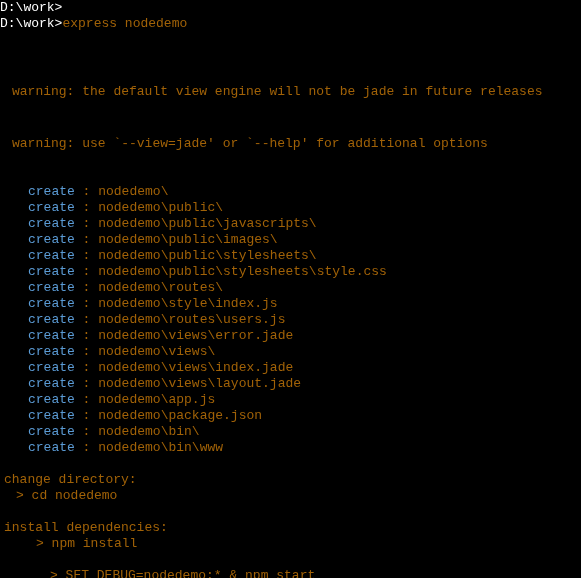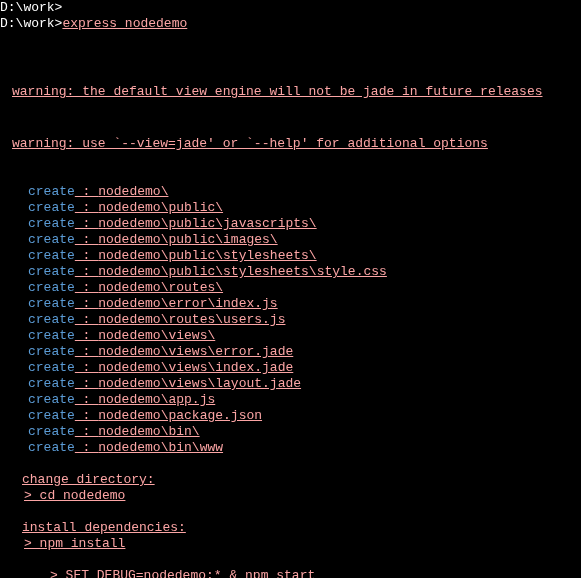--- a/index.html
+++ b/index.html
@@ -25,33 +25,32 @@
       white-space: pre;
     }
     .prompt-path {
       color: #fff;
     }
     .create {
       color: #5b9bd5;
       margin-top: 24px;
     }
     .white {
-      color: #fca5a5;
-      text-decoration: underline;
+      color: #a16207;
     }
     .cursor {
       display: inline-block;
       width: 7px;
       height: 2px;
       background: #fff;
       vertical-align: bottom;
       margin-bottom: 1px;
     }
     .indent2 { padding-left: 28px; }
-    .indent3 { padding-left: 22px; }
+    .indent3 { padding-left: 4px; }
     .indent-warn { padding-left: 12px; margin-top: 36px; }
     .blank { height: 16px; }
   </style>
 </head>
 <body>
 
 <div class="terminal">
   <div class="line"><span class="prompt-path">D:\work&gt;</span></div>
   <div class="line"><span class="prompt-path">D:\work&gt;</span><span class="white">express nodedemo</span></div>
   <div class="blank"></div>
@@ -60,36 +59,36 @@
   <div class="blank"></div>
   <div class="blank"></div>
 
   <div class="line indent2"><span class="create">create</span><span class="white"> : </span><span class="white">nodedemo\</span></div>
   <div class="line indent2"><span class="create">create</span><span class="white"> : </span><span class="white">nodedemo\public\</span></div>
   <div class="line indent2"><span class="create">create</span><span class="white"> : </span><span class="white">nodedemo\public\javascripts\</span></div>
   <div class="line indent2"><span class="create">create</span><span class="white"> : </span><span class="white">nodedemo\public\images\</span></div>
   <div class="line indent2"><span class="create">create</span><span class="white"> : </span><span class="white">nodedemo\public\stylesheets\</span></div>
   <div class="line indent2"><span class="create">create</span><span class="white"> : </span><span class="white">nodedemo\public\stylesheets\style.css</span></div>
   <div class="line indent2"><span class="create">create</span><span class="white"> : </span><span class="white">nodedemo\routes\</span></div>
-  <div class="line indent2"><span class="create">create</span><span class="white"> : </span><span class="white">nodedemo\error\index.js</span></div>
+  <div class="line indent2"><span class="create">create</span><span class="white"> : </span><span class="white">nodedemo\style\index.js</span></div>
   <div class="line indent2"><span class="create">create</span><span class="white"> : </span><span class="white">nodedemo\routes\users.js</span></div>
+  <div class="line indent2"><span class="create">create</span><span class="white"> : </span><span class="white">nodedemo\views\error.jade</span></div>
   <div class="line indent2"><span class="create">create</span><span class="white"> : </span><span class="white">nodedemo\views\</span></div>
-  <div class="line indent2"><span class="create">create</span><span class="white"> : </span><span class="white">nodedemo\views\error.jade</span></div>
   <div class="line indent2"><span class="create">create</span><span class="white"> : </span><span class="white">nodedemo\views\index.jade</span></div>
   <div class="line indent2"><span class="create">create</span><span class="white"> : </span><span class="white">nodedemo\views\layout.jade</span></div>
   <div class="line indent2"><span class="create">create</span><span class="white"> : </span><span class="white">nodedemo\app.js</span></div>
   <div class="line indent2"><span class="create">create</span><span class="white"> : </span><span class="white">nodedemo\package.json</span></div>
   <div class="line indent2"><span class="create">create</span><span class="white"> : </span><span class="white">nodedemo\bin\</span></div>
   <div class="line indent2"><span class="create">create</span><span class="white"> : </span><span class="white">nodedemo\bin\www</span></div>
 
   <div class="blank"></div>
   <div class="line indent3 white">change directory:</div>
-  <div class="line white" style="padding-left:24px">&gt; cd nodedemo</div>
+  <div class="line white" style="padding-left:16px">&gt; cd nodedemo</div>
   <div class="blank"></div>
   <div class="line indent3 white">install dependencies:</div>
-  <div class="line white" style="padding-left:24px">&gt; npm install</div>
+  <div class="line white" style="padding-left:36px">&gt; npm install</div>
   <div class="blank"></div>
   <div class="line white" style="padding-left:50px">&gt; SET DEBUG=nodedemo:* &amp; npm start</div>
   <div class="blank"></div>
   <div class="blank"></div>
 
   <div class="line"><span class="prompt-path">D:\work&gt;</span><span class="cursor"></span></div>
 </div>
 
 </body></html>

